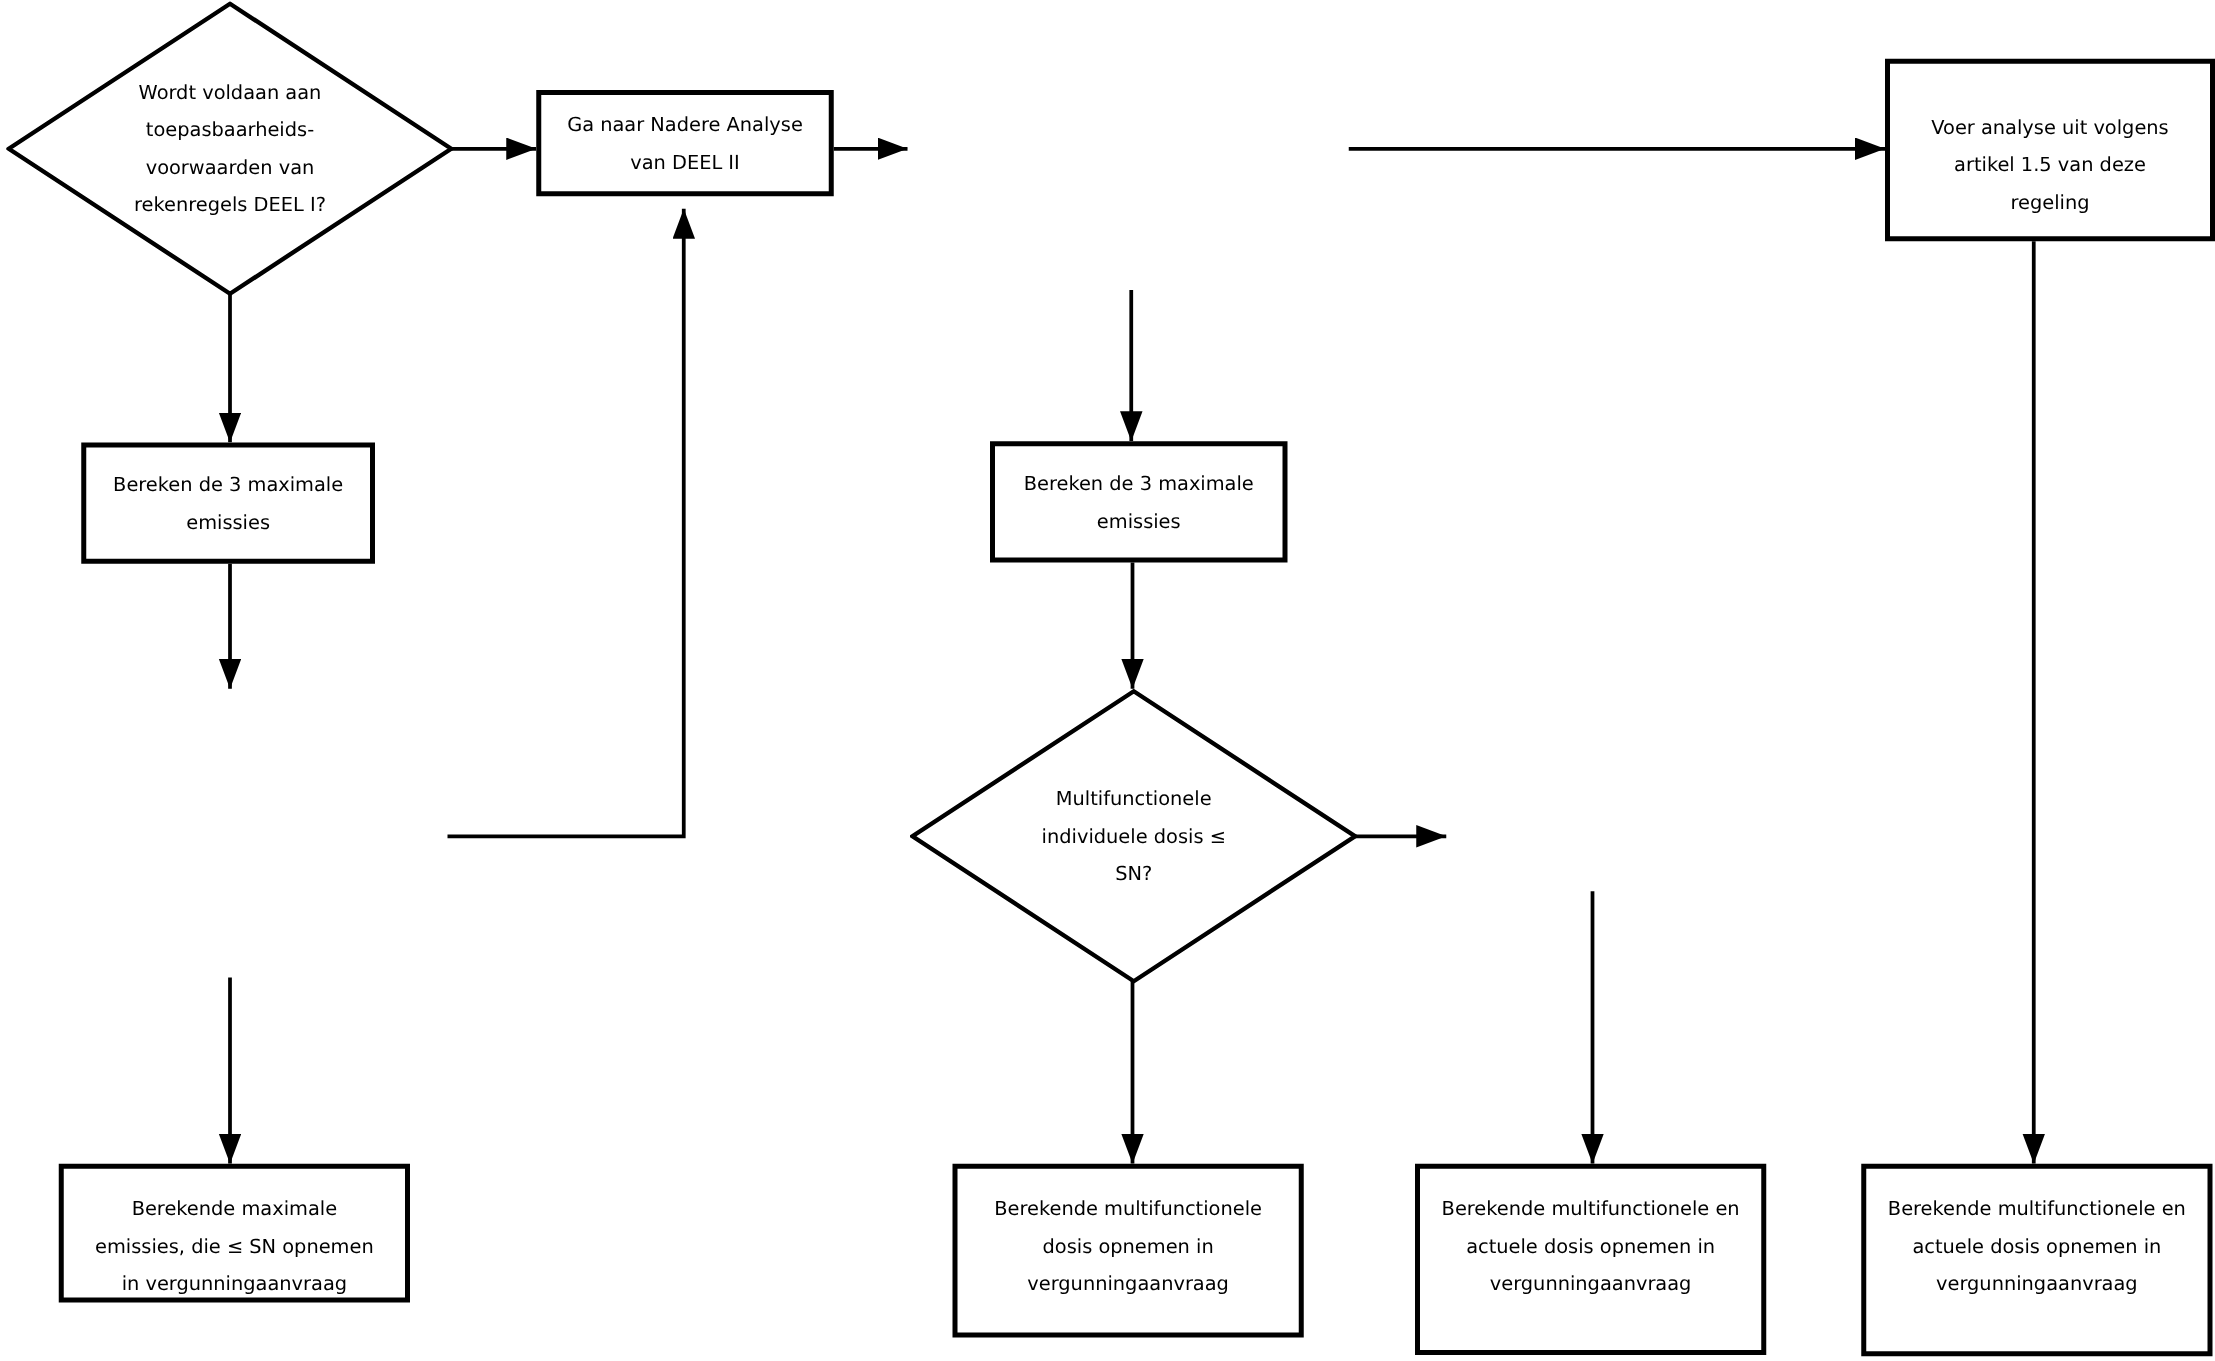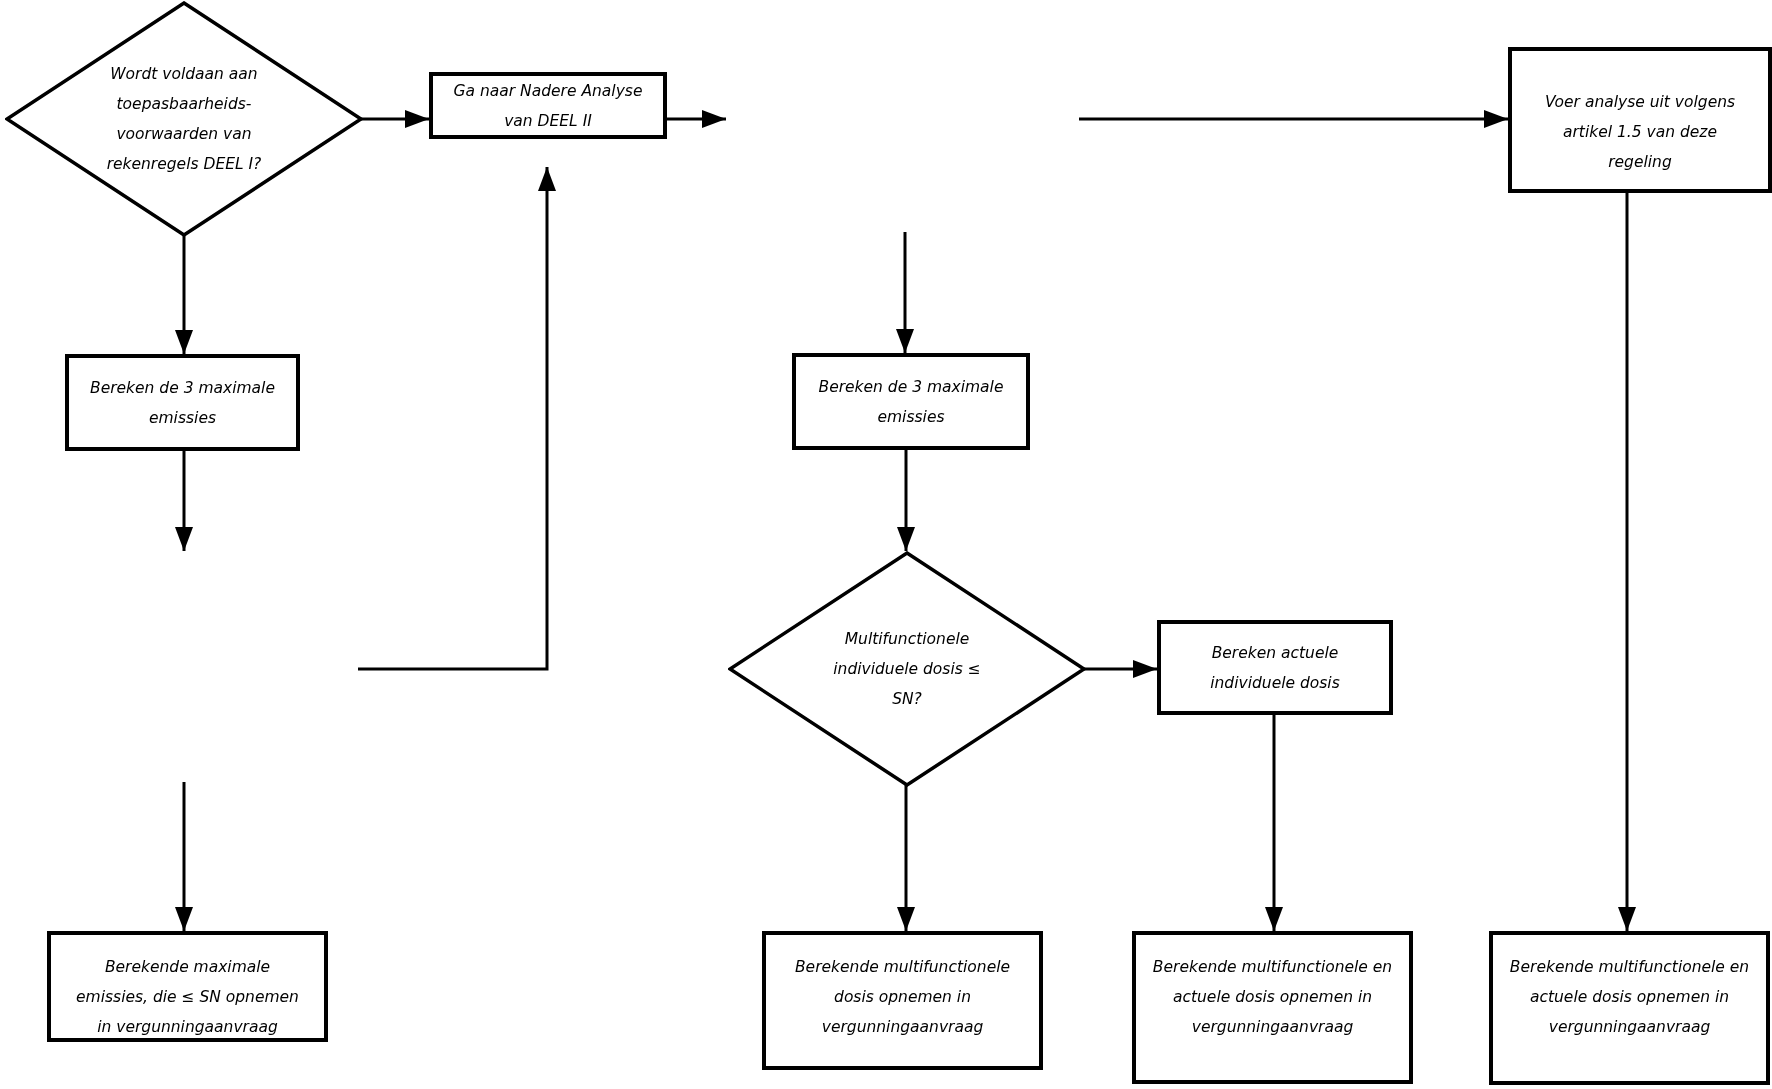--- a/index.html
+++ b/index.html
@@ -19,21 +19,20 @@
   #edges {
     position: absolute;
     left: 0;
     top: 0;
     z-index: 0;
   }
   .node {
     position: absolute;
     box-sizing: border-box;
     z-index: 1;
-    font-style: italic;
   }
   .process {
     border: 4px solid #000000;
     background: #ffffff;
     display: flex;
     align-items: center;
     justify-content: center;
   }
   .process.text-high {
     align-items: flex-start;
@@ -92,21 +91,21 @@
   <div class="node decision" style="left:5px; top:1px; width:358px; height:236px;">
     <svg width="358" height="236" viewBox="0 0 358 236">
       <polygon points="179,2 356,118 179,234 2,118" fill="#ffffff" stroke="#000000" stroke-width="3.5"></polygon>
     </svg>
     <span class="label">Wordt voldaan aan
 toepasbaarheids-
 voorwaarden van
 rekenregels DEEL I?</span>
   </div>
 
-  <div class="node process" style="left:429px; top:72px; width:238px; height:67px;">
+  <div class="node process" style="left:429px; top:72px; width:238px; height:85px;">
     <span class="label">Ga naar Nadere Analyse
 van DEEL II</span>
   </div>
 
 
   <div class="node process text-low" style="left:1508px; top:47px; width:264px; height:146px;">
     <span class="label">Voer analyse uit volgens
 artikel 1.5 van deze
 regeling</span>
   </div>
@@ -130,24 +129,20 @@
 
   <div class="node decision" style="left:728px; top:551px; width:358px; height:236px;align-items:center;">
     <svg width="358" height="236" viewBox="0 0 358 236">
       <polygon points="179,2 356,118 179,234 2,118" fill="#ffffff" stroke="#000000" stroke-width="3.5"></polygon>
     </svg>
     <span class="label">Multifunctionele
 individuele dosis ≤
 SN?</span>
   </div>
 
-  <div class="node process" style="left:1157px; top:620px; width:236px; height:95px;">
-    <span class="label">Bereken actuele
-individuele dosis</span>
-  </div>
 
   <div class="node process text-high" style="left:762px; top:931px; width:281px; height:139px;">
     <span class="label">Berekende multifunctionele
 dosis opnemen in
 vergunningaanvraag</span>
   </div>
 
   <div class="node process text-high" style="left:1132px; top:931px; width:281px; height:153px;">
     <span class="label">Berekende multifunctionele en
 actuele dosis opnemen in

